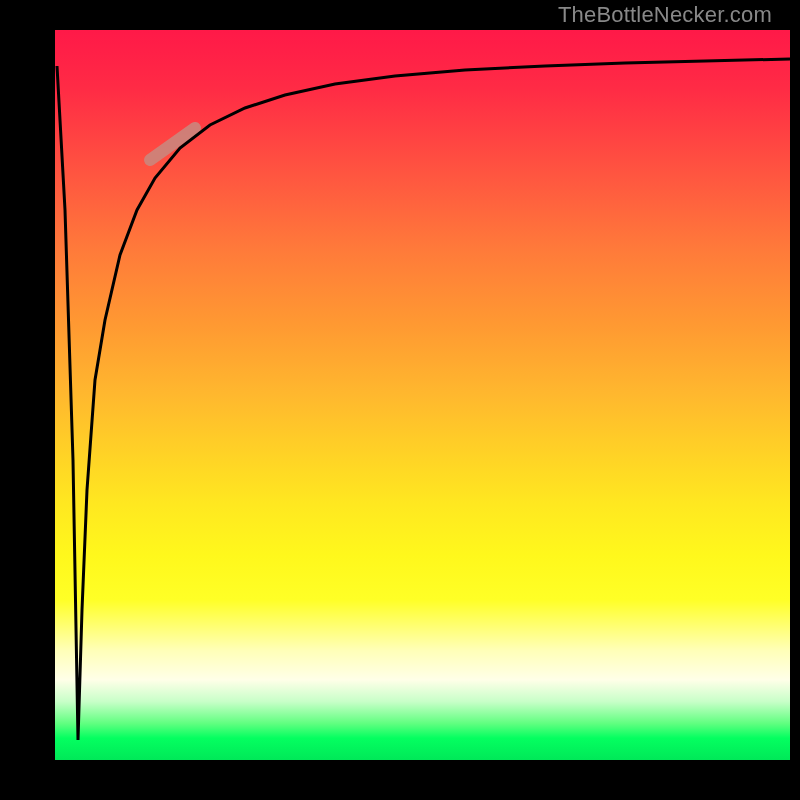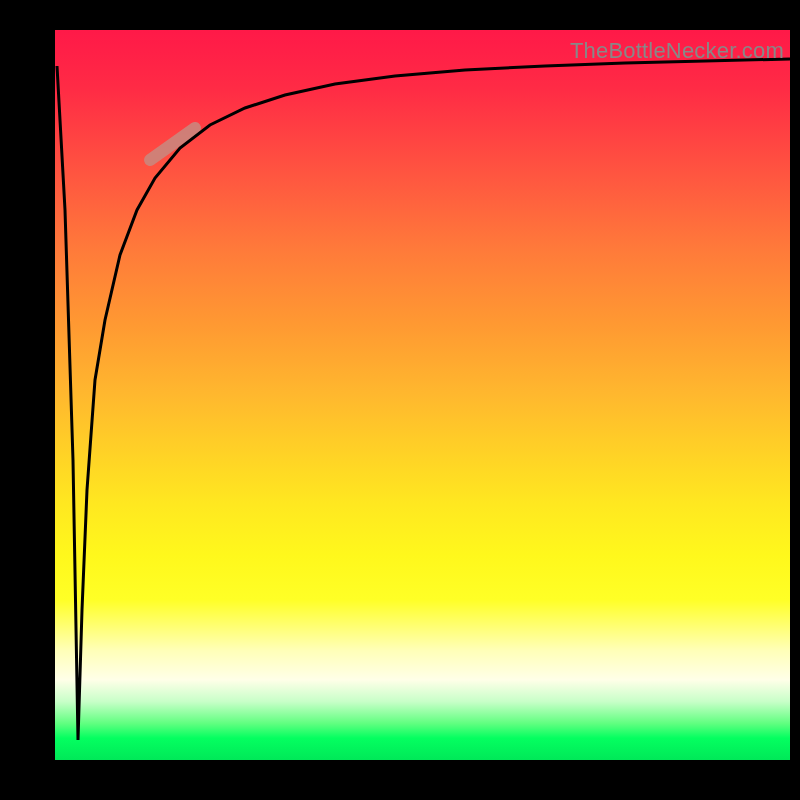--- a/index.html
+++ b/index.html
@@ -7,27 +7,26 @@
     width: 800px;
     height: 800px;
     background: #000;
     position: relative;
     font-family: Arial, Helvetica, sans-serif;
     overflow: hidden;
   }
   .watermark {
     position: absolute;
     top: 2px;
-    right: 16px;
+    right: 28px;
     color: #888;
     font-size: 22px;
     font-weight: 400;
     z-index: 10;
     letter-spacing: 0.2px;
-    margin-top: 36px;
   }
   .plot-area {
     position: absolute;
     left: 55px;
     top: 30px;
     width: 735px;
     height: 730px;
     background: linear-gradient(to bottom,
       #ff1948 0%,
       #ff2b45 8%,

